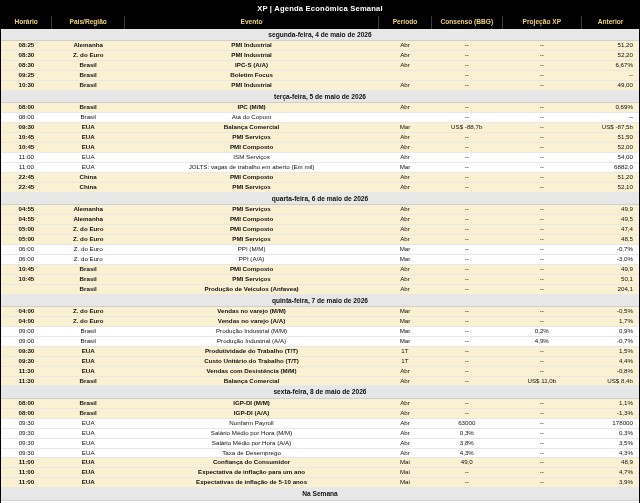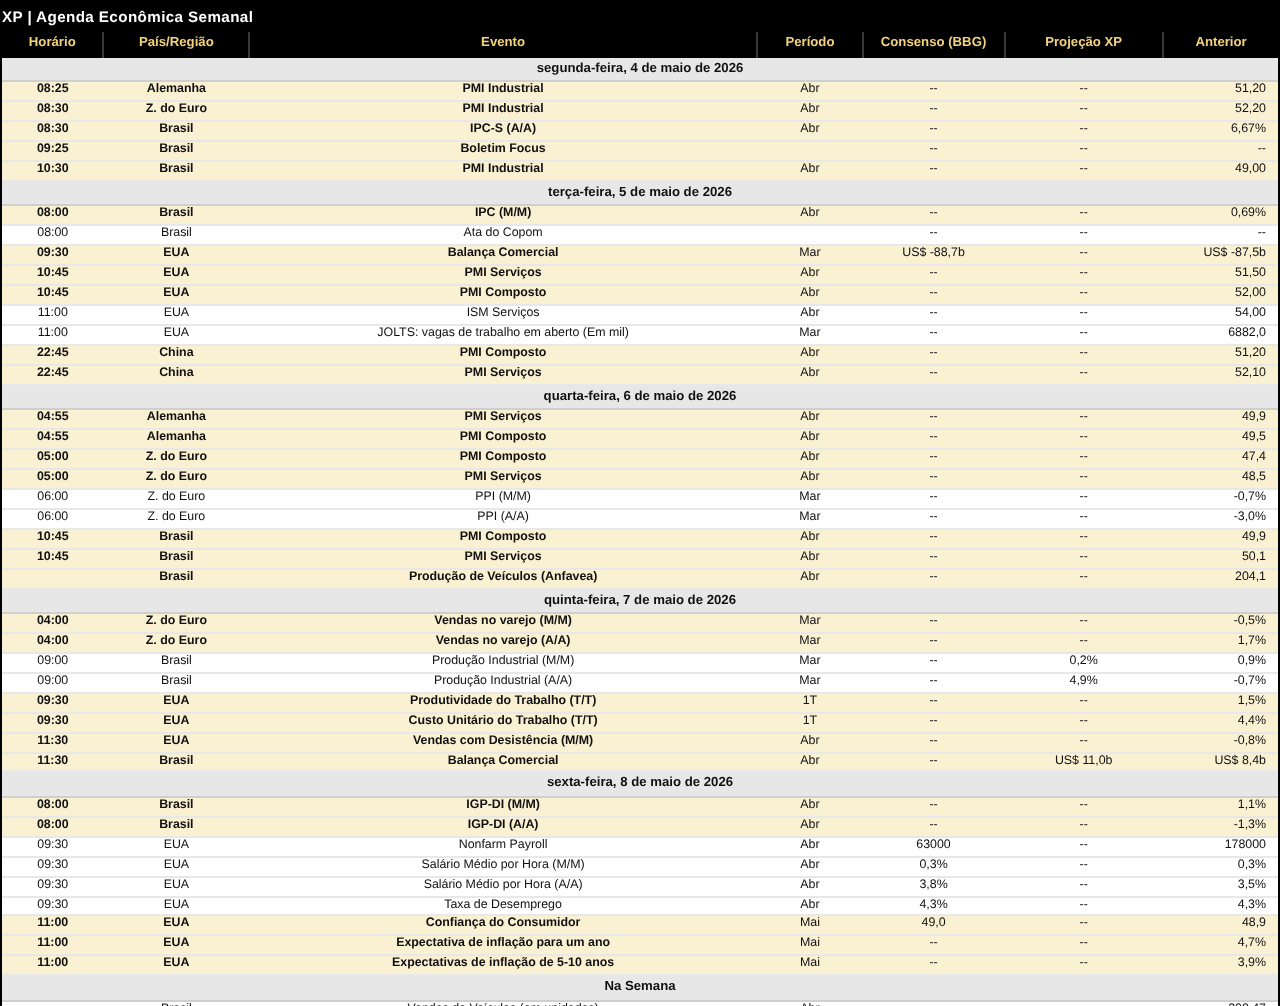--- a/index.html
+++ b/index.html
@@ -18,20 +18,21 @@
   #wrap {
     width: 640px;
     height: 503px;
     box-sizing: border-box;
     border: 1px solid #000;
     background: #fff;
   }
   .title-bar {
     background: #000000;
     color: #ffffff;
+    text-align: center;
     font-weight: bold;
     font-size: 7.6px;
     padding: 3px 0 3px 0;
     letter-spacing: 0.2px;
   }
   table {
     border-collapse: collapse;
     width: 100%;
     table-layout: fixed;
   }

